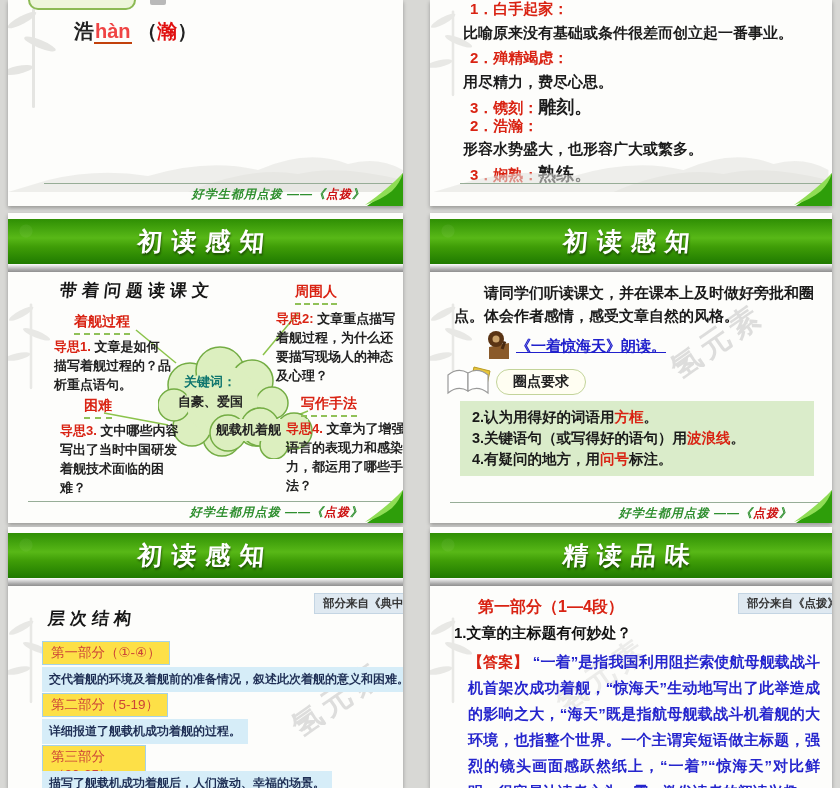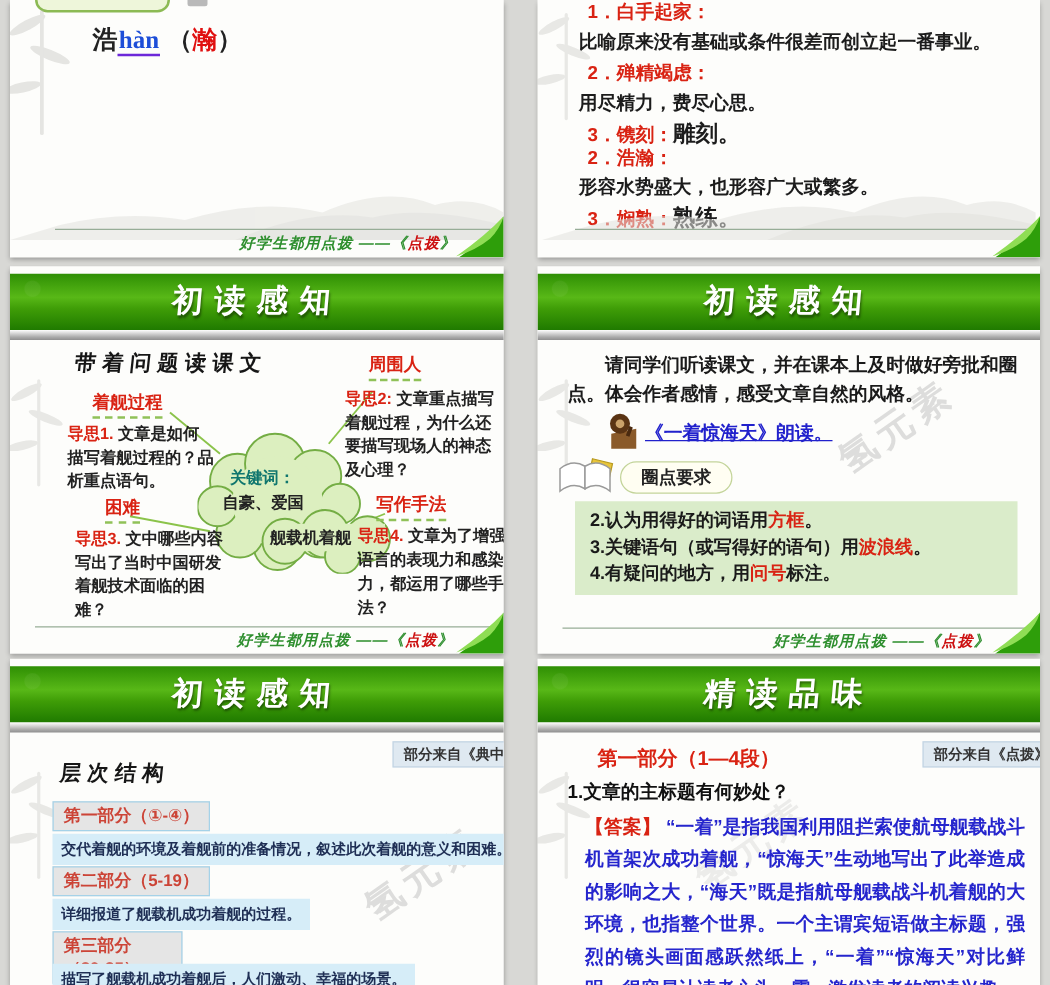--- a/index.html
+++ b/index.html
@@ -33,22 +33,22 @@
   .daosi .lead{color:#d92313;}
   .cloud-label{color:#0f766e;font-weight:bold;font-size:13px;}
   .cloud-words{color:#222;font-weight:bold;font-size:13px;}
   
   .panel{position:absolute;background:#daecca;padding:6px 12px;}
   .rule{font-size:14.5px;font-weight:bold;color:#1a1a1a;line-height:21px;white-space:nowrap;}
   .rule .hi{color:#d92313;}
   
   .badge{position:absolute;background:#dfe9f1;border:1px solid #c4d5e3;color:#333;
          font-size:11.5px;font-weight:bold;padding:2px 8px;white-space:nowrap;}
-  .plabel{position:absolute;background:#e5e5e5;border:1px solid #a5d2e8;color:#cc4437;
-          font-size:13.5px;font-weight:bold;padding:2px 8px;line-height:18px;}
+  .plabel{position:absolute;background:#fde047;border:1px solid #a5d2e8;color:#cc4437;
+          font-size:13.5px;font-weight:normal;padding:2px 8px;line-height:18px;}
   .pdesc{position:absolute;background:#d6edf8;color:#1f2f55;font-size:12px;font-weight:bold;
          padding:4px 7px;white-space:nowrap;}
   .wm{position:absolute;color:rgba(150,150,150,.30);font-size:30px;font-weight:bold;
       letter-spacing:5px;transform:rotate(-35deg);white-space:nowrap;pointer-events:none;}
   .calli{font-weight:bold;color:#161616;letter-spacing:5px;transform:skewX(-6deg);}
   .link{font-size:15px;font-weight:bold;color:#2121cc;text-decoration:underline;white-space:nowrap;}
   .tag{position:absolute;background:#fffef2;border:1.5px solid #c3d49a;border-radius:14px;
        font-size:14px;font-weight:bold;color:#222;padding:3px 16px;white-space:nowrap;}
   .deco{position:absolute;pointer-events:none;}
   .answer{font-size:15px;font-weight:bold;line-height:26px;text-align:justify;}
@@ -65,21 +65,21 @@
     <div class="abs" style="left:142px;top:-6px;width:16px;height:11px;background:#b9b9b9;border-radius:2px;"></div>
     <svg class="deco" style="left:-6px;top:0px;width:70px;height:120px;opacity:.35;" viewBox="0 0 70 120">
       <g fill="#b9b9b4">
           <ellipse cx="20" cy="20" rx="16" ry="4" transform="rotate(-28 20 20)"></ellipse>
           <ellipse cx="38" cy="44" rx="17" ry="4" transform="rotate(22 38 44)"></ellipse>
           <ellipse cx="16" cy="70" rx="15" ry="4" transform="rotate(-12 16 70)"></ellipse>
           <rect x="30" y="8" width="3" height="100" rx="1.5"></rect>
         </g>
     </svg>
     <div class="abs" style="left:66px;top:18px;font-size:20px;font-weight:bold;color:#222;">
-      <span>浩</span><span style="color:#1d4ed8;border-bottom:2px solid #6d28d9;padding:0 1px;font-family:Liberation Serif, serif;">hàn</span>
+      <span>浩</span><span style="color:#ef4444;border-bottom:2px solid #c2410c;padding:0 1px;">hàn</span>
       <span>（</span><span style="color:#e01010;">瀚</span><span>）</span>
     </div>
     <svg class="deco" style="left:0;bottom:14px;width:395px;height:62px;opacity:.55;" viewBox="0 0 395 62">
       <path d="M0 62 L40 50 Q90 38 140 46 Q200 28 250 40 Q300 18 340 34 Q370 26 395 40 L395 62 Z" fill="#e3e3df"></path>
       <path d="M180 62 Q240 36 290 44 Q330 34 395 50 L395 62 Z" fill="#d6d6d1"></path>
     </svg>
     <div class="fline" style="left:36px;right:6px;top:183px;"></div>
     <div class="footer" style="right:38px;top:186px;">
       <span>好学生都用点拨 ——《</span><span class="book">点拨</span><span>》</span>
     </div>

